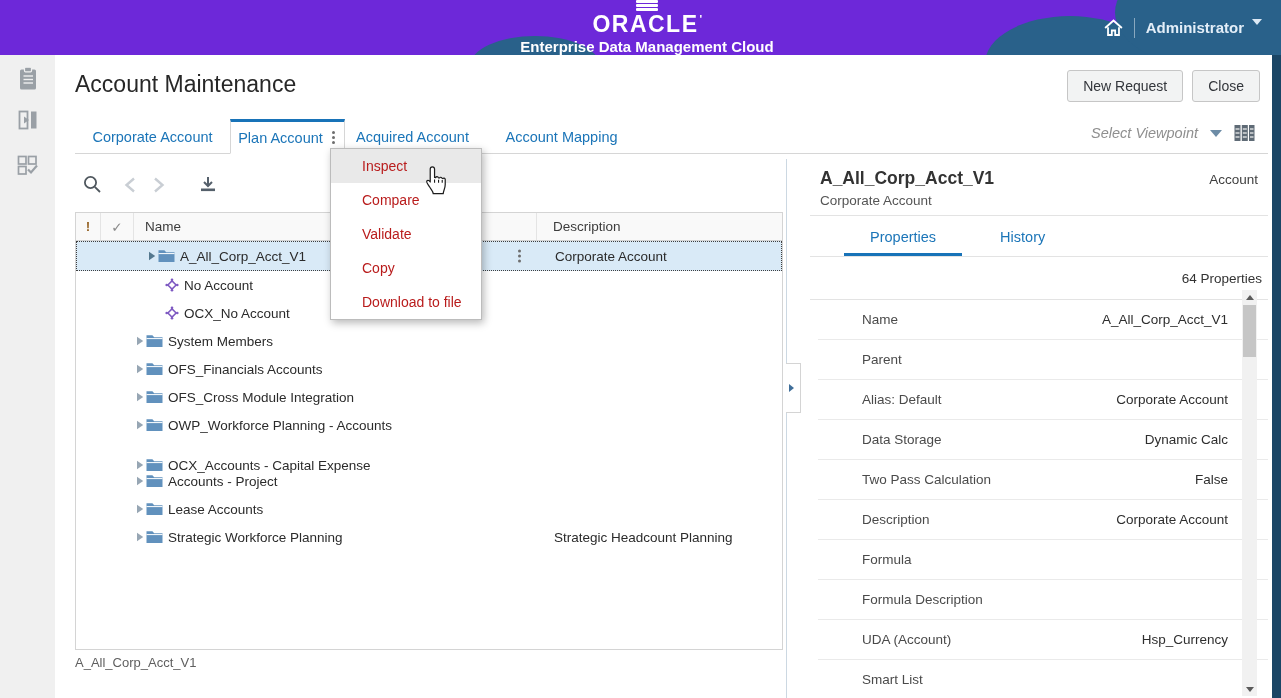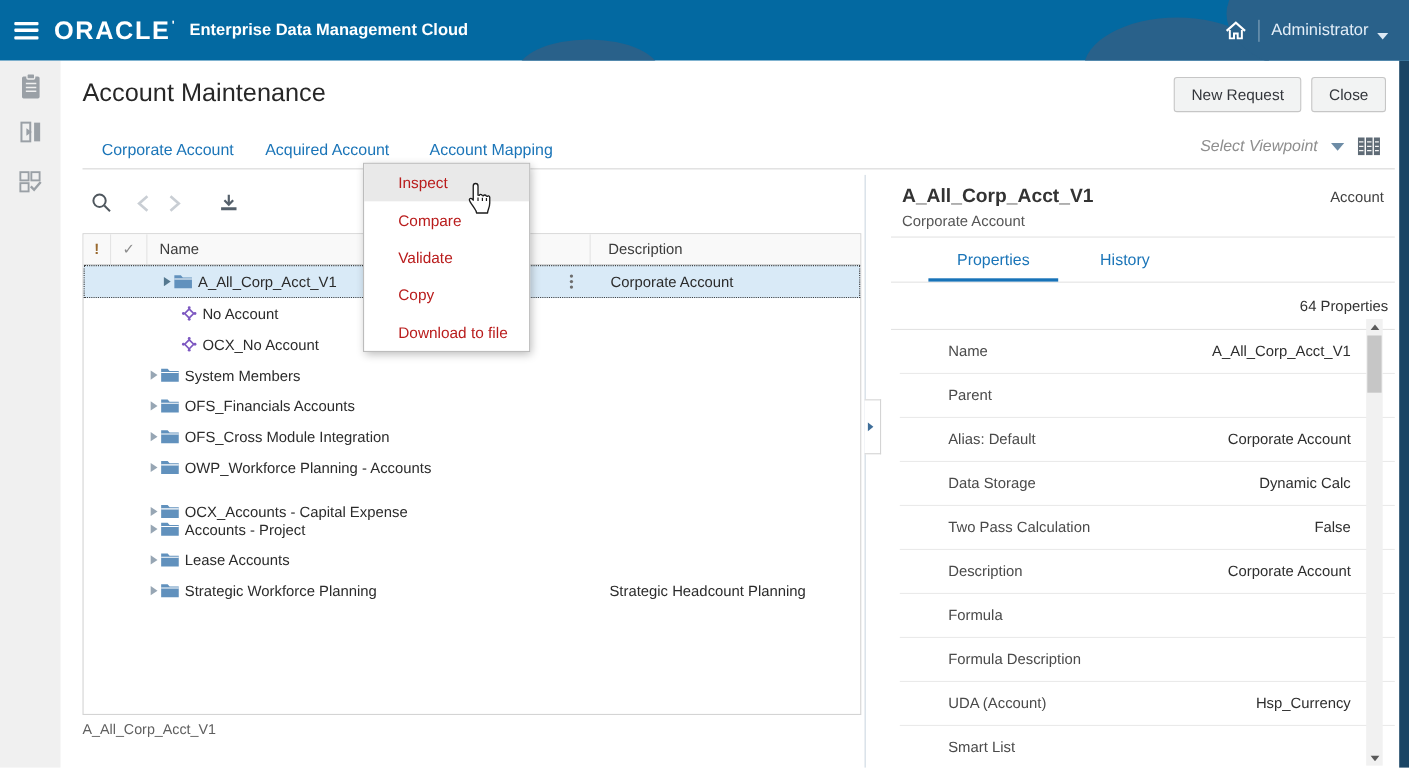--- a/index.html
+++ b/index.html
@@ -1,29 +1,29 @@
 <!DOCTYPE html>
 <html><head>
 <meta charset="utf-8">
 <style>
   * { margin:0; padding:0; box-sizing:border-box; }
   html,body { width:1281px; height:698px; overflow:hidden; }
   body { font-family:"Liberation Sans","DejaVu Sans",sans-serif; background:#fff; position:relative; color:#2b2b2b; }
 
   
-  .topbar { position:absolute; left:0; top:0; width:1281px; height:55px; background:#0369a1; z-index:50; overflow:hidden; display:flex; align-items:center; }
+  .topbar { position:absolute; left:0; top:0; width:1281px; height:55px; background:#6d28d9; z-index:50; overflow:hidden; display:flex; align-items:center;flex-direction:column; }
   .cloud { position:absolute; background:#29618a; border-radius:50%; }
   .hamburger { width:22px; height:16px; margin-left:13px; display:flex; flex-direction:column; justify-content:space-between; cursor:pointer; z-index:2; }
   .hamburger span { display:block; height:3px; background:#fff; border-radius:1px; }
   .brand { color:#fff; font-size:23px; font-weight:700; letter-spacing:1.5px; margin-left:14px; z-index:2; position:relative; }
   .brand::after { content:"'"; font-size:11px; position:relative; top:-9px; left:1px; }
   .product { color:#fff; font-size:15px; font-weight:700; margin-left:13px; z-index:2; }
   .topbar-right { position:absolute; right:19px; top:0; height:55px; display:flex; align-items:center; gap:11px; z-index:2; }
   .tb-divider { width:1px; height:20px; background:rgba(255,255,255,.45); }
-  .user-menu { display:flex; align-items:flex-end; gap:8px; cursor:pointer; }
+  .user-menu { display:flex; align-items:flex-start; gap:8px; cursor:pointer;font-weight:bold; }
   .user-name { color:#e3eef8; font-size:15px; }
   .caret-down-w { width:0; height:0; border-left:5px solid transparent; border-right:5px solid transparent; border-top:6px solid #dce9f5; }
 
   
   .right-strip { position:absolute; right:0; top:55px; width:9px; height:643px; background:#1a4565; z-index:40; }
 
   
   .sidebar { position:absolute; left:0; top:55px; width:55px; height:643px; background:#f0f0f0; display:flex; flex-direction:column; align-items:center; z-index:10; }
   .side-icon { width:26px; height:26px; cursor:pointer; display:flex; align-items:center; justify-content:center; }
   .side-icon:nth-child(1){ margin-top:11px; }
@@ -167,20 +167,28 @@
   <div class="page-title">Account Maintenance</div>
 
   <div class="header-buttons">
     <button class="btn">New Request</button>
     <button class="btn">Close</button>
   </div>
 
   <div class="tabbar">
       <div class="tab" style="width: 155px;">
         <span>Corporate Account</span>
+      </div>
+      <div class="tab active" style="width: 115px;">
+        <span>Plan Account</span>
+        <span class="kebab">
+          <i></i>
+          <i></i>
+          <i></i>
+        </span>
       </div>
       <div class="tab" style="width: 135px;">
         <span>Acquired Account</span>
       </div>
       <div class="tab" style="width: 163px;">
         <span>Account Mapping</span>
       </div>
     </div>
 
   <div class="viewpoint">

